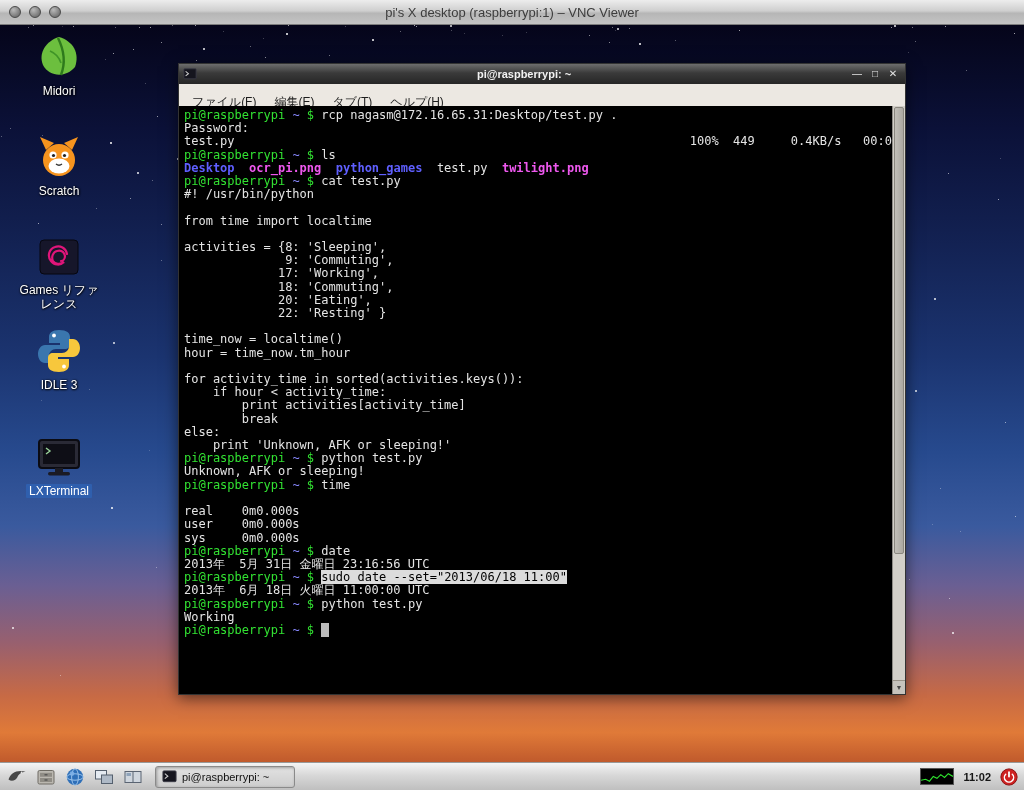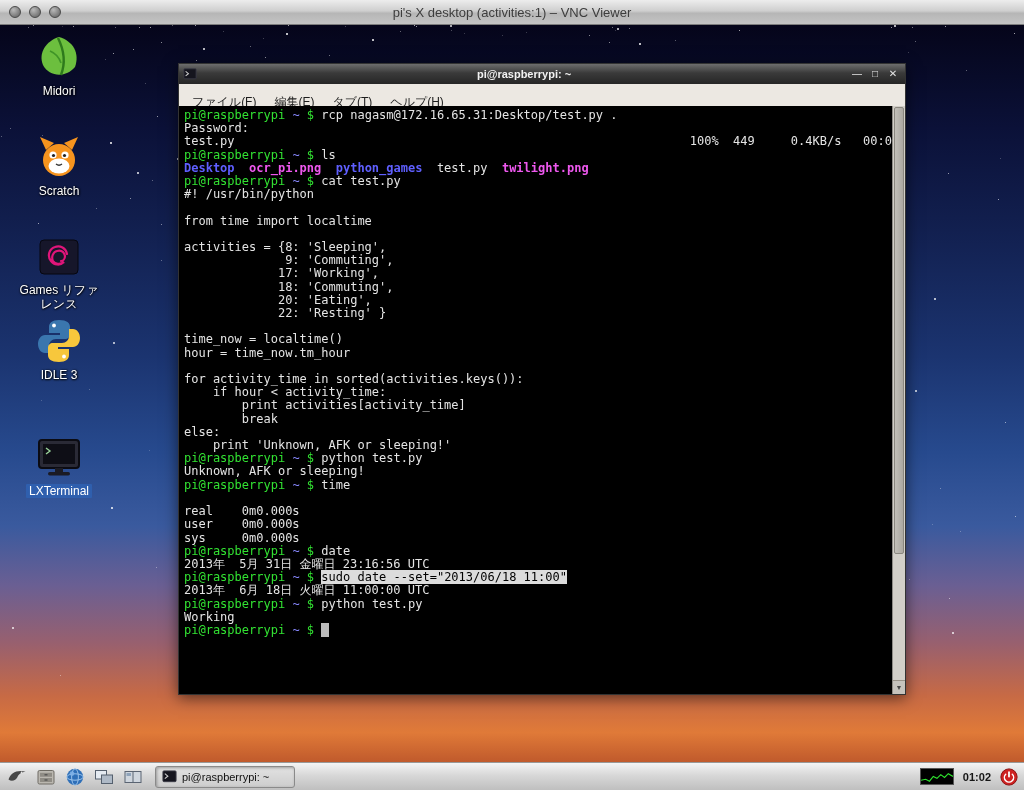--- a/index.html
+++ b/index.html
@@ -82,21 +82,21 @@
 <body>
 
 <div class="screen">
 
   <div class="vnc-titlebar">
     <div class="traffic-lights">
         <div class="traffic"></div>
         <div class="traffic"></div>
         <div class="traffic"></div>
       </div>
-    <div class="vnc-title">pi's X desktop (activities:1) – VNC Viewer</div>
+    <div class="vnc-title">pi's X desktop (raspberrypi:1) – VNC Viewer</div>
   </div>
 
   <div class="desktop">
     <div class="star-field">
         <div class="star" style="left: 305px; top: 235px; opacity: 0.66;"></div>
         <div class="star" style="left: 684px; top: 643px; opacity: 0.65;"></div>
         <div class="star" style="left: 932px; top: 499px; opacity: 0.31;"></div>
         <div class="star" style="left: 213px; top: 657px; opacity: 0.4;"></div>
         <div class="star" style="left: 60px; top: 650px; opacity: 0.54;"></div>
         <div class="star" style="left: 73px; top: 1px; opacity: 0.76;"></div>
@@ -295,21 +295,21 @@
               <path d="M23 5 C29 17 31 29 26 42" stroke="#2e7a1c" stroke-width="2.4" fill="none"></path>
               <path d="M15 18 C20 20 24 24 26 30" stroke="#3f9427" stroke-width="1.6" fill="none"></path>
             </svg>
           </div><div class="icon-label">Midori</div></div>
         <div class="icon-slot" style="top: 208px;"><div class="icon-glyph">
             <svg viewBox="0 0 48 48">
               <rect x="5" y="7" width="38" height="34" rx="4" fill="#16162a" stroke="#06060f"></rect>
               <path d="M32 21 c-1-6-7-9-12-7 c-6 2-8 9-4 14 c3 4 9 5 13 1 c-4 3-9 2-11-1 c-2-4 0-9 4-10 c4-1 7 1 8 5 c0 3-2 5-4 5" stroke="#e0157a" stroke-width="2.2" fill="none" stroke-linecap="round"></path>
             </svg>
           </div><div class="icon-label">Games リファレンス</div></div>
-        <div class="icon-slot" style="top: 292px;"><div class="icon-glyph">
+        <div class="icon-slot" style="top: 302px;"><div class="icon-glyph">
             <svg viewBox="0 0 48 48">
               <path d="M24 3 c-7 0-10 3-10 7 v6 h11 v2 H10 c-4 0-7 4-7 9 s3 9 7 9 h4 v-7 c0-4 3-7 7-7 h9 c3 0 5-2 5-5 v-7 c0-4-3-7-11-7 z" fill="#3a76ae"></path>
               <path d="M24 45 c7 0 10-3 10-7 v-6 H23 v-2 h15 c4 0 7-4 7-9 s-3-9-7-9 h-4 v7 c0 4-3 7-7 7 h-9 c-3 0-5 2-5 5 v7 c0 4 3 7 11 7 z" fill="#f7c73c"></path>
               <circle cx="19" cy="8.5" r="1.9" fill="#fff"></circle>
               <circle cx="29" cy="39.5" r="1.9" fill="#fff"></circle>
             </svg>
           </div><div class="icon-label">IDLE 3</div></div>
         <div class="icon-slot" style="top: 408px;"><div class="icon-glyph">
             <svg viewBox="0 0 48 48">
               <rect x="4" y="7" width="40" height="28" rx="3" fill="#2a2a36" stroke="#0b0b12" stroke-width="2"></rect>
@@ -409,21 +409,21 @@
           </svg>
         </span>
       <span>pi@raspberrypi: ~</span>
     </div>
     <div class="tray">
       <div class="cpu">
           <svg viewBox="0 0 34 16" preserveAspectRatio="none">
             <polyline points="0,12 5,11 9,13 13,8 17,10 21,6 25,9 29,5 34,8" stroke="#2ee22e" stroke-width="1.2" fill="none"></polyline>
           </svg>
         </div>
-      <div class="clock">01:02</div>
+      <div class="clock">11:02</div>
       <div class="shutdown">
           <svg viewBox="0 0 18 18">
             <circle cx="9" cy="9" r="8.1" fill="#ce2222" stroke="#8d1212"></circle>
             <path d="M9 4.2 v4.4" stroke="#fff" stroke-width="1.8" stroke-linecap="round"></path>
             <path d="M5.7 6.3 a4.6 4.6 0 1 0 6.6 0" stroke="#fff" stroke-width="1.5" fill="none" stroke-linecap="round"></path>
           </svg>
         </div>
     </div>
   </div>
 

